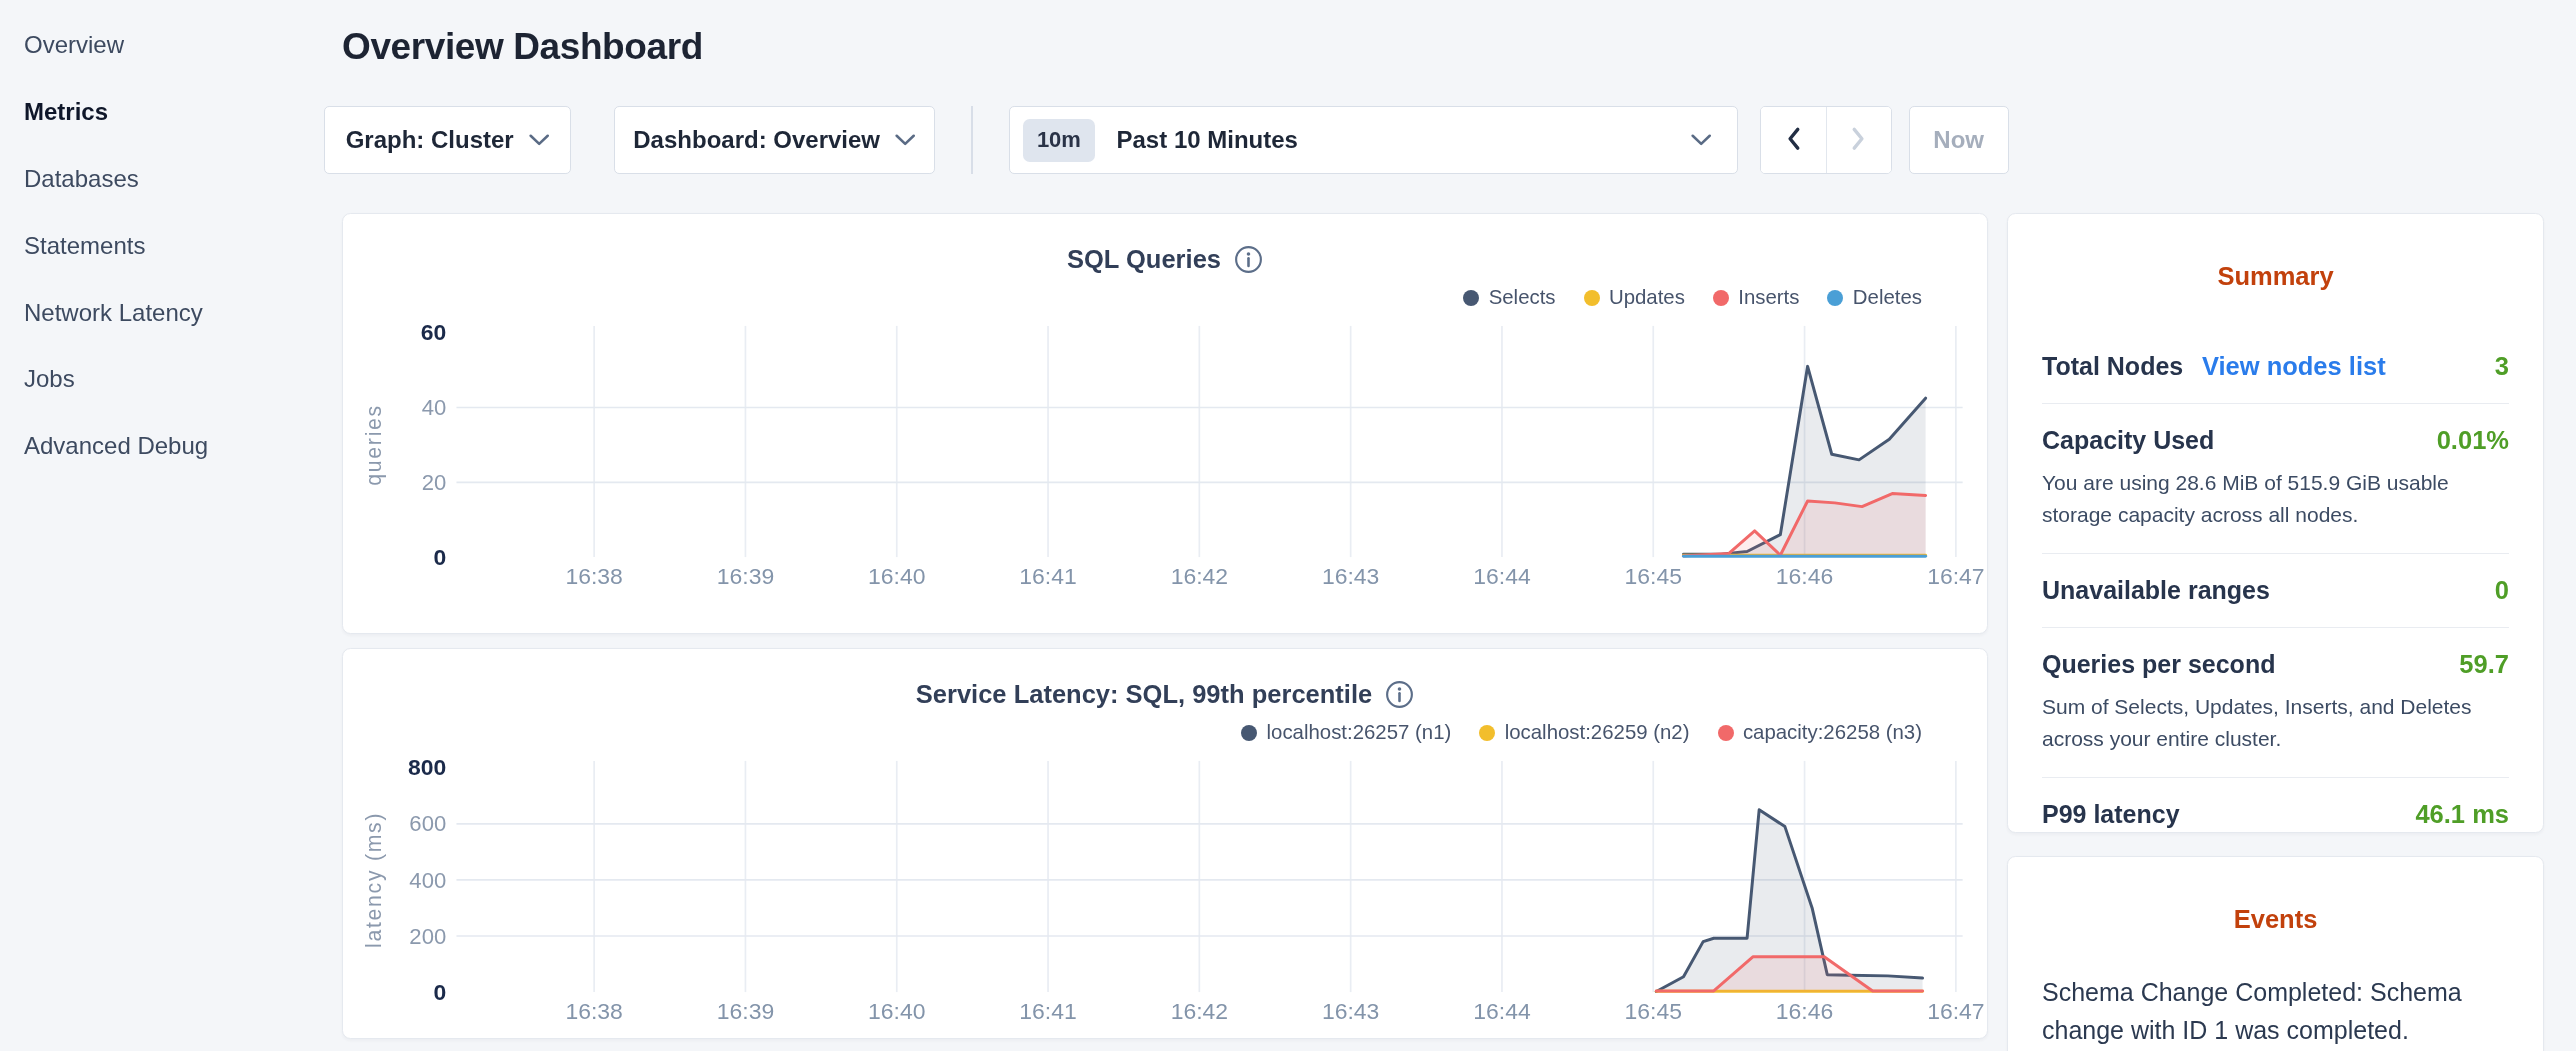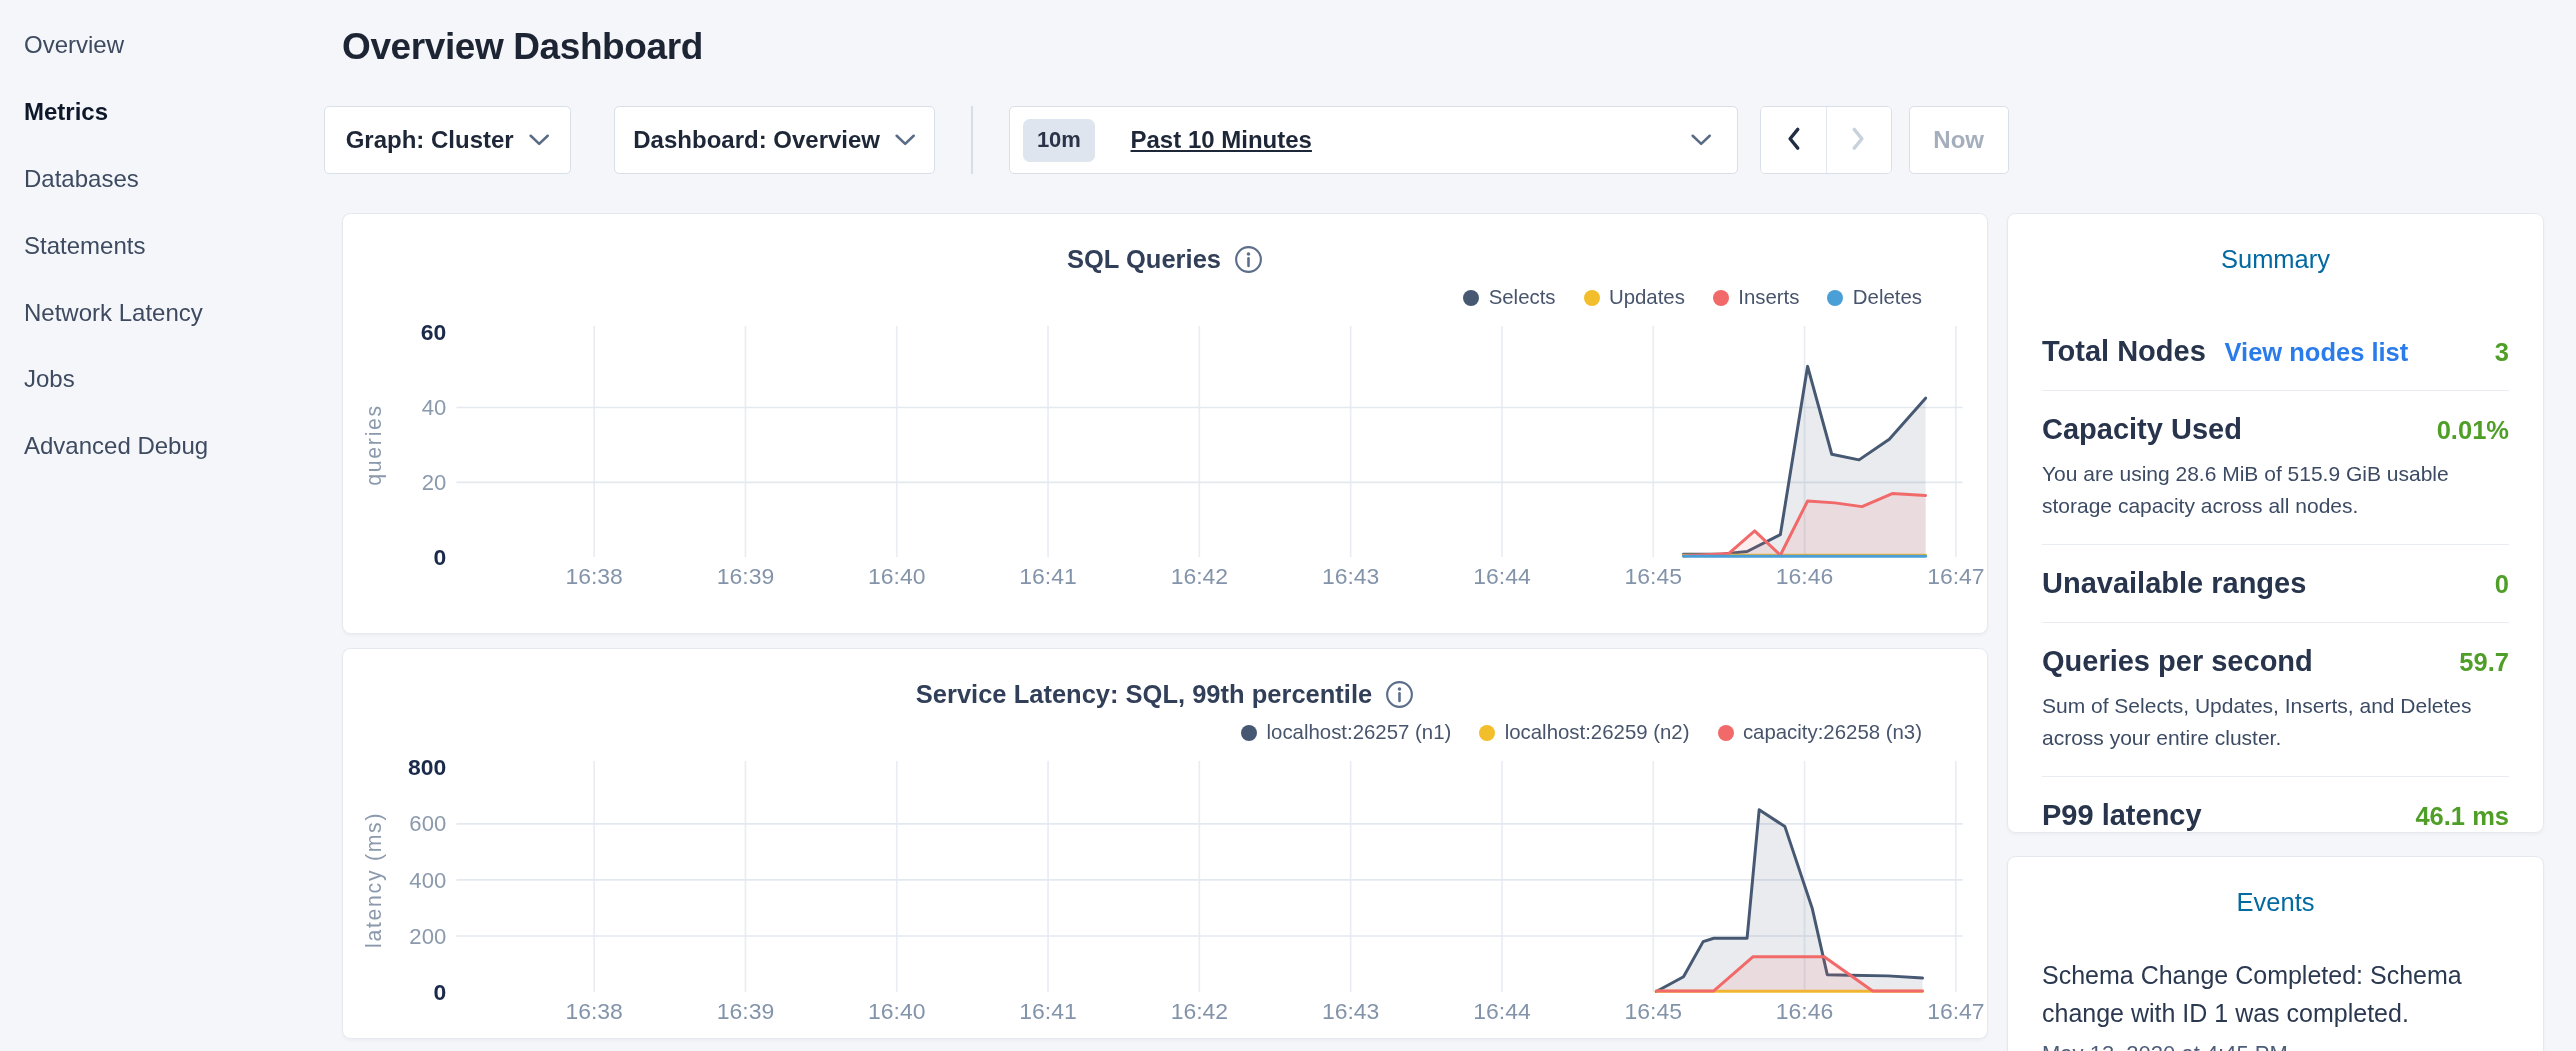--- a/index.html
+++ b/index.html
@@ -29,21 +29,21 @@
   }
   .btn-graph { width:247px; margin-right:43px; }
   .btn-dash  { width:321px;align-items:center; }
   .chev { margin-left:15.3px; display:inline-flex; }
   .tdivider { width:1.7px; background:#d8dee8; margin:0 36px; }
   .time-select { width:729px; justify-content:flex-start; padding:0 25.5px 0 13.6px; }
   .time-badge {
     background:#dfe5ee; border-radius:6.8px; padding:8.5px 13.6px;
     font-size:22px; font-weight:700; color:#2a3347;
   }
-  .time-label { margin-left:36px; flex:1; text-align:left;text-decoration:underline; }
+  .time-label { margin-left:22px; flex:1; text-align:left; }
   .arrow-pair {
     display:flex; margin-left:22px; background:#fff;
     border:1.7px solid #d9dfe8; border-radius:5.1px; overflow:hidden;
   }
   .arrow-btn { width:65px; display:flex; align-items:center; justify-content:center; cursor:pointer; background:#fff; border:none; }
   .arrow-btn + .arrow-btn { border-left:1.7px solid #e2e7ee; }
   .now-btn { width:100px; margin-left:17px; color:#a5aebc; cursor:default; }
   
   .card {
     position:absolute; background:#fff; border:1.7px solid #e5e9ef; border-radius:8.5px;
@@ -56,26 +56,26 @@
   
   .chart-title-row { margin-top:29px; display:flex; align-items:center; justify-content:center; gap:13px; height:32px; }
   .chart-title { font-size:25.5px; font-weight:700; color:#323f58; }
   .info-icon { display:inline-flex; cursor:pointer; }
   .legend { margin-top:10.2px; height:25.5px; display:flex; justify-content:flex-end; align-items:center; gap:28px; padding-right:65px; }
   .legend-item { display:flex; align-items:center; gap:9.4px; font-size:20.4px; color:#47546c; }
   .legend-dot { width:16px; height:16px; border-radius:50%; display:inline-block; }
   .chart-svg { display:block; width:1643px; height:289px; margin-top:3.4px; }
   svg text { font-family:"Liberation Sans", sans-serif; }
   
-  .panel-title { text-align:center; font-size:25.5px; font-weight:400; color:#0369a1; margin-bottom:39px; }
+  .panel-title { text-align:center; font-size:25.5px; font-weight:700; color:#c2410c; margin-bottom:39px;margin-top:17px; }
   .srow { padding:22px 0 22px 0; border-bottom:1.7px solid #e9ecf1; }
   .srow:first-of-type { padding-top:0; }
   .srow:last-of-type { border-bottom:none; }
   .srow-top { display:flex; align-items:baseline; }
-  .slabel { font-size:29px; font-weight:700; color:#27344c; }
+  .slabel { font-size:25px; font-weight:700; color:#27344c; }
   .slink { font-size:25.5px; font-weight:700; color:#2a7ceb; margin-left:18.7px; cursor:pointer; text-decoration:none; }
   .sval { margin-left:auto; font-size:25.5px; font-weight:700; color:#4f9e27; white-space:nowrap; }
   .sdesc { margin-top:12px; font-size:21px; line-height:32px; color:#3c4b63; }
   
   .event-text { font-size:25px; line-height:38px; color:#2b3950; }
   .event-time { margin-top:8.5px; font-size:22px; color:#4d5d78; }
 </style>
 </head>
 <body>
 

